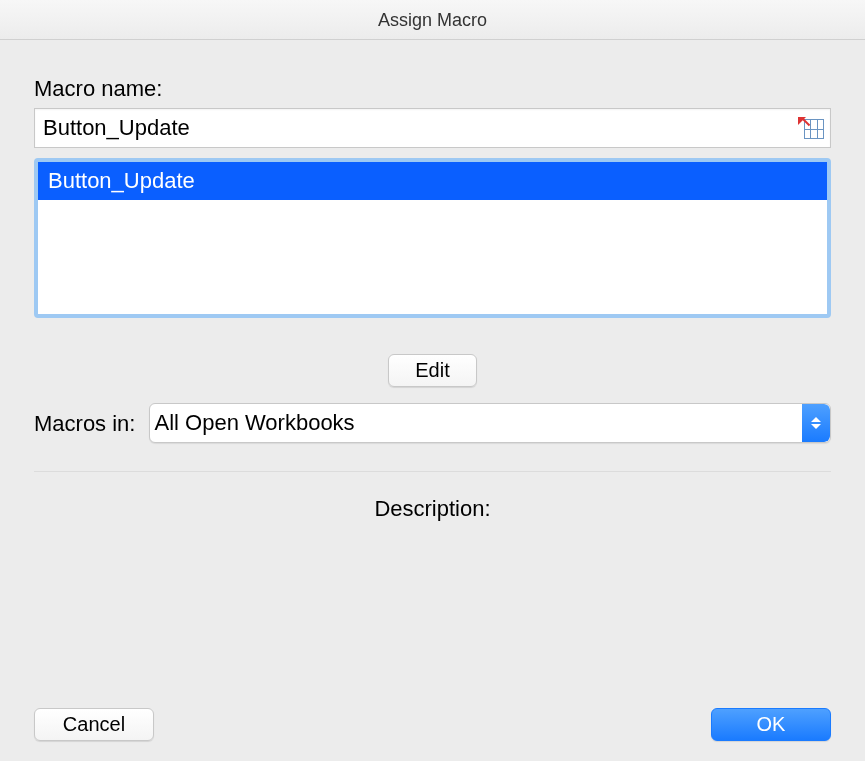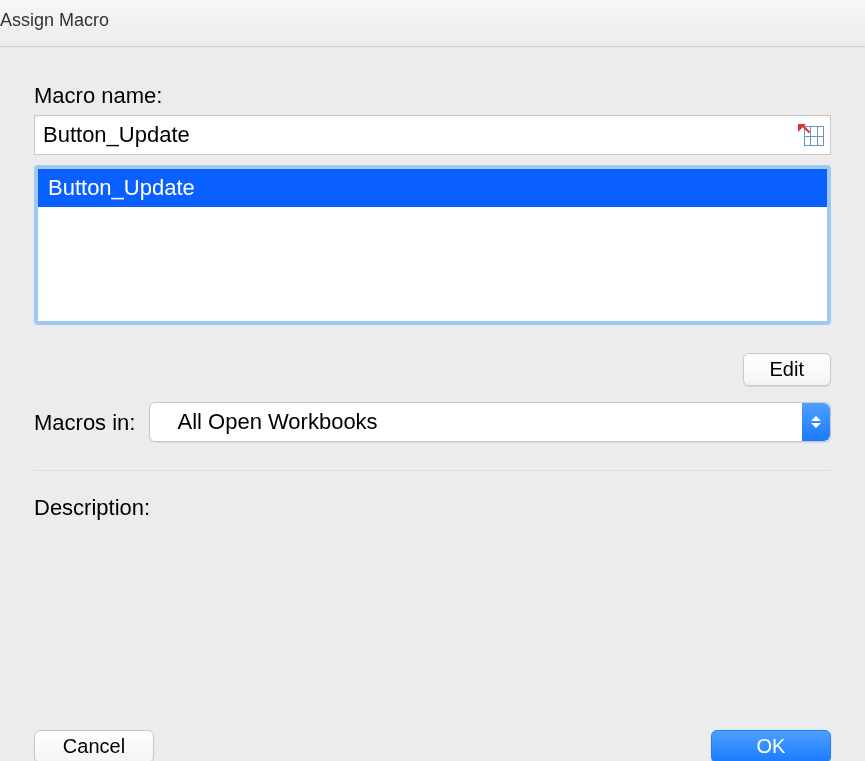--- a/index.html
+++ b/index.html
@@ -5,22 +5,23 @@
   * { box-sizing: border-box; margin: 0; padding: 0; }
   html, body {
     width: 865px;
     height: 761px;
     font-family: -apple-system, "Helvetica Neue", Arial, sans-serif;
     background: #ececec;
     color: #000;
     overflow: hidden;
   }
   .titlebar {
-    height: 47px;
+    height: 40px;
     line-height: 40px;
+    text-align: center;
     font-size: 18px;
     background: linear-gradient(#f7f7f7, #ececec);
     border-bottom: 1px solid #d0d0d0;
     color: #333;
   }
   .content {
     padding: 24px 34px 24px 34px;
     position: relative;
     height: calc(100% - 40px);
   }
@@ -99,22 +100,22 @@
     color: #000;
     cursor: default;
   }
   .list-item.selected {
     background: #0a5fff;
     color: #fff;
   }
 
   .edit-row {
     display: flex;
-    justify-content: flex-end;
-    margin-top: 28px;
+    justify-content: center;
+    margin-top: 36px;
   }
   .btn {
     font-size: 20px;
     padding: 4px 26px;
     border-radius: 6px;
     border: 1px solid #c8c8c8;
     background: linear-gradient(#ffffff, #f4f4f4);
     color: #000;
     cursor: default;
     box-shadow: 0 1px 1px rgba(0,0,0,0.1);
@@ -139,21 +140,21 @@
   .dropdown {
     flex: 1;
     position: relative;
     border: 1px solid #c8c8c8;
     border-radius: 6px;
     height: 40px;
     background: #fff;
     box-shadow: 0 1px 1px rgba(0,0,0,0.08);
     display: flex;
     align-items: center;
-    padding-left: 27px;
+    padding-left: 4px;
     overflow: hidden;
   }
   .dropdown-value {
     font-size: 22px;
   }
   .dropdown-handle {
     position: absolute;
     right: 0; top: 0; bottom: 0;
     width: 28px;
     background: linear-gradient(#4ea0ff, #1a7bff);
@@ -175,27 +176,28 @@
 
   .divider {
     margin-top: 28px;
     border: none;
     border-top: 1px solid #dcdcdc;
   }
 
   .description-label {
     font-size: 22px;
     margin-top: 24px;
+    text-align: center;
   }
 
   .footer {
     position: absolute;
     left: 34px;
     right: 34px;
-    bottom: 5px;
+    bottom: 20px;
     display: flex;
     justify-content: space-between;
   }
   .footer .btn { min-width: 120px; text-align: center; }
   .footer .btn.primary { min-width: 120px; }
 </style>
 </head>
 <body>
 
 <div class="titlebar">Assign Macro</div>

